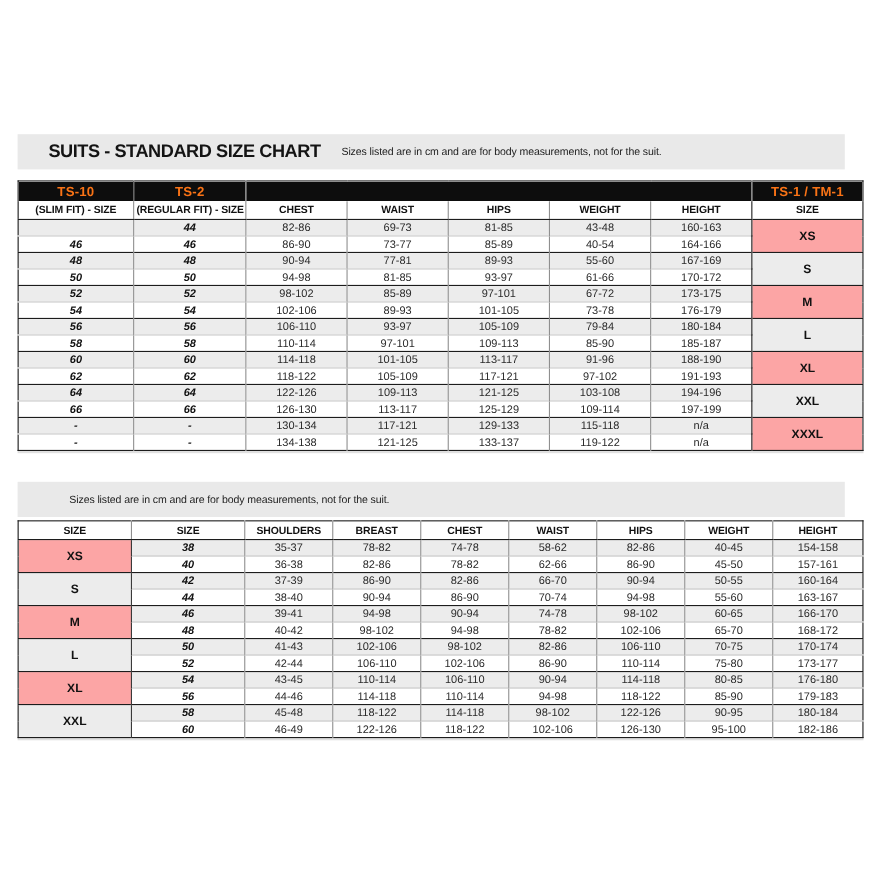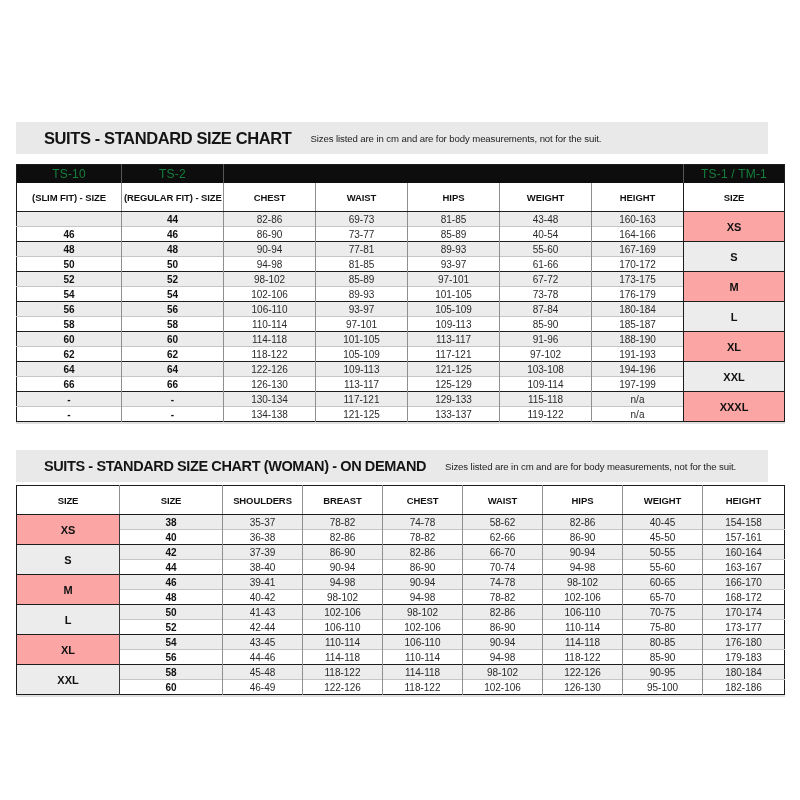--- a/index.html
+++ b/index.html
@@ -52,53 +52,53 @@
   .size-table th, .size-table td {
     padding: 0 2px;
     text-align: center;
     vertical-align: middle;
     overflow: hidden;
     white-space: nowrap;
   }
   
   tr.black-row th {
     background: #0d0d0d;
-    color: #15803d;
+    color: #f97316;
     font-size: 12px;
-    font-weight: 400;
+    font-weight: 700;
     height: 18px;
     border-left: 1px solid #555;
     letter-spacing: 0.2px;
   }
   tr.black-row th:first-child { border-left: none; }
   
   tr.sub-row th {
     background: #ffffff;
     color: #111;
     font-size: 9.5px;
     font-weight: 700;
-    height: 28px;
+    height: 16px;
     border-left: 1px solid #8f8f8f;
     border-bottom: 1px solid #1c1c1c;
     letter-spacing: -0.1px;
   }
   tr.sub-row th:first-child { border-left: none; }
   tr.sub-row th.dark-left { border-left: 1px solid #1c1c1c; }
 
   
   .size-table td {
     height: 14px;
     border-left: 1px solid #8f8f8f;
     border-top: 1px solid #c6c6c6;
     color: #2a2a2a;
   }
   .size-table td:first-child { border-left: none; }
   tr.group-start td { border-top: 1px solid #1c1c1c; }
   tr.shade td { background: #ececec; }
-  td.size-cell { font-weight: 700; color: #111; }
+  td.size-cell { font-weight: 700; color: #111; font-style: italic; }
   td.group-cell {
     font-weight: 700;
     font-size: 11px;
     color: #111;
     background: #ffffff;
   }
   td.group-cell.gshade { background: #ececec; }
   table.men td.group-cell { border-left: 1px solid #1c1c1c; }
   table.woman td.size-cell { border-left: 1px solid #3a3a3a; }
   tr.shade td.group-cell:not(.gshade) { background: #fca5a5; }
@@ -200,21 +200,21 @@
             <td>101-105</td>
             <td>73-78</td>
             <td>176-179</td>
           </tr>
           <tr class="shade group-start">
             <td class="size-cell">56</td>
             <td class="size-cell">56</td>
             <td>106-110</td>
             <td>93-97</td>
             <td>105-109</td>
-            <td>87-84</td>
+            <td>79-84</td>
             <td>180-184</td>
             <td rowspan="2" class="group-cell gshade">L</td>
           </tr>
           <tr>
             <td class="size-cell">58</td>
             <td class="size-cell">58</td>
             <td>110-114</td>
             <td>97-101</td>
             <td>109-113</td>
             <td>85-90</td>
@@ -276,21 +276,20 @@
             <td>133-137</td>
             <td>119-122</td>
             <td>n/a</td>
           </tr>
         </tbody>
     </table>
   </section>
 
   <section>
     <div class="title-band band-2">
-      <h2 class="band-title small">SUITS - STANDARD SIZE CHART (WOMAN) - ON DEMAND</h2>
       <span class="band-subtitle">Sizes listed are in cm and are for body measurements, not for the suit.</span>
     </div>
 
     <table class="size-table woman">
       <colgroup>
         <col style="width:103px">
           <col style="width:103px">
         <col style="width:80px">
           <col style="width:80px">
           <col style="width:80px">

